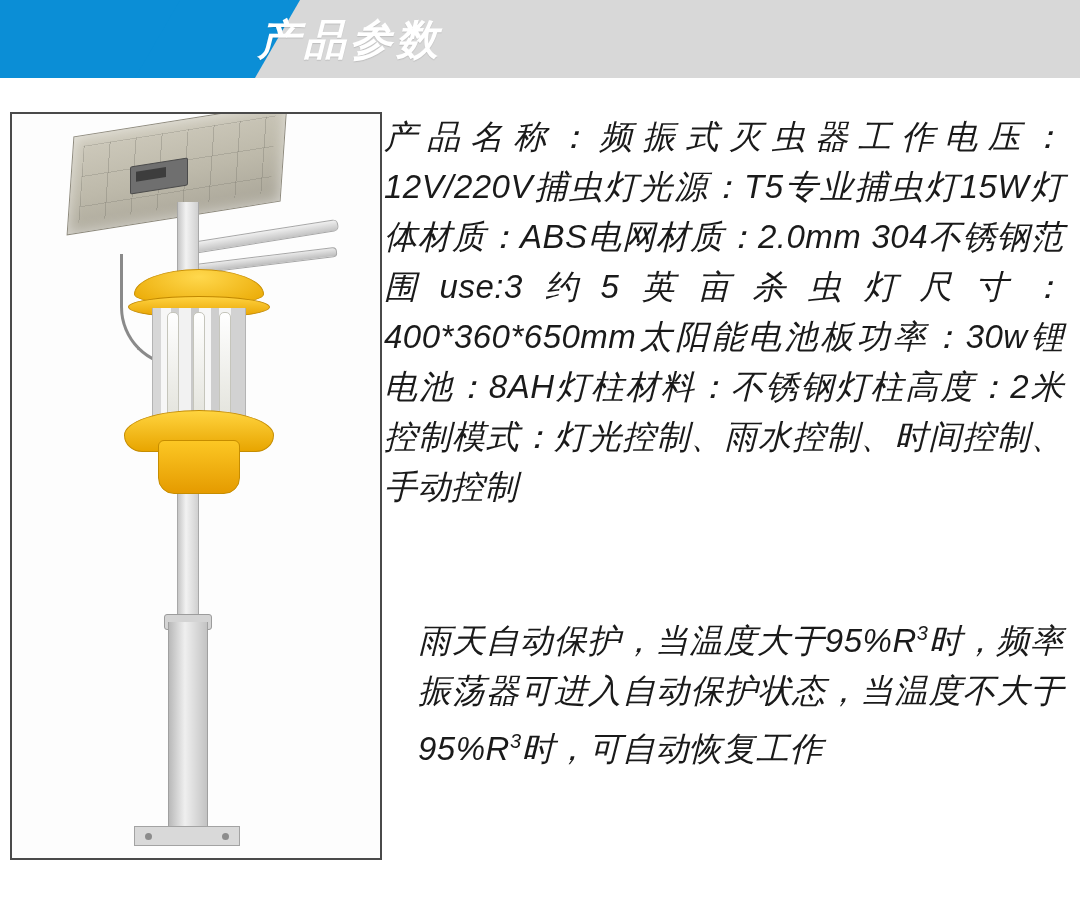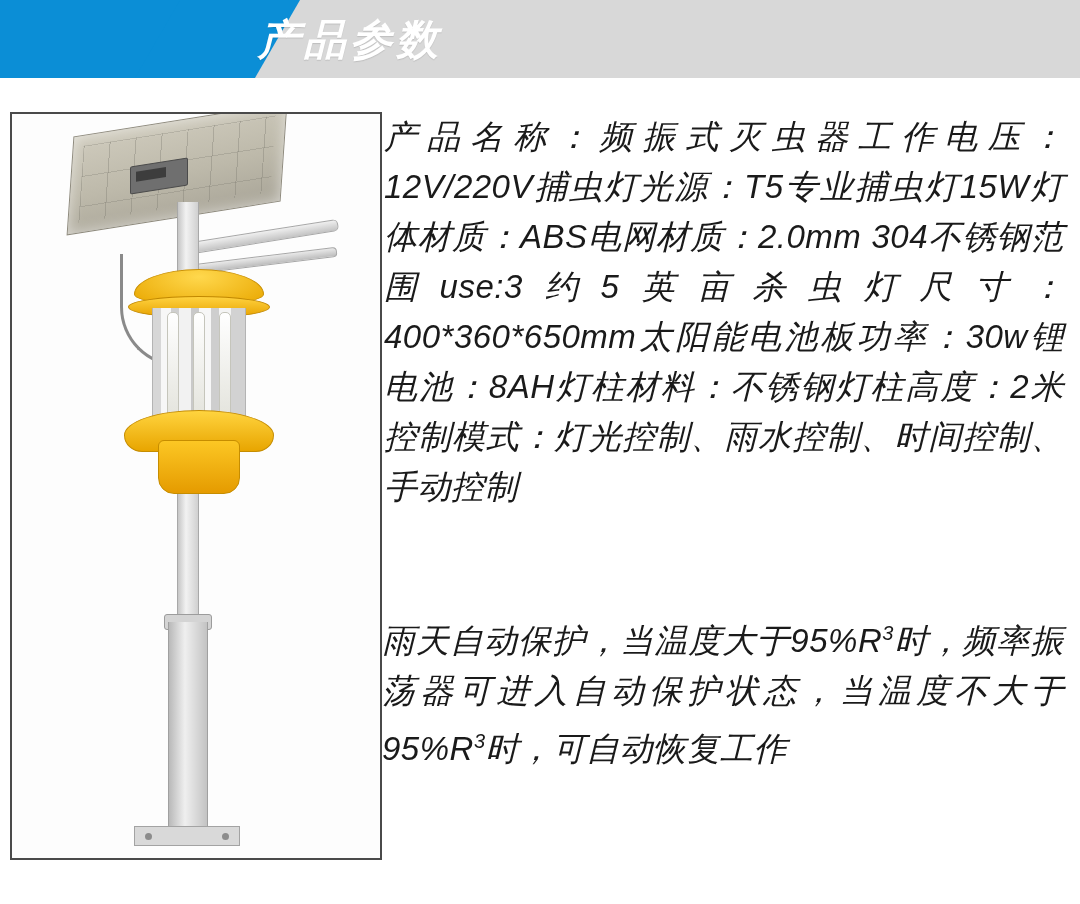--- a/index.html
+++ b/index.html
@@ -282,20 +282,21 @@
     top: 34px;
     width: 682px;
     font-style: italic;
   }
   .spec-block, .note-block {
     font-size: 33px;
     line-height: 50px;
     color: #1a1a1a;
     letter-spacing: 0.5px;
     text-align: justify;
+    padding-left: 36px;
   }
   .spec-block {
     text-indent: 0;
     padding-left: 2px;
   }
   .note-block {
     margin-top: 96px;
     text-indent: 0;
   }
   .note-block p {

